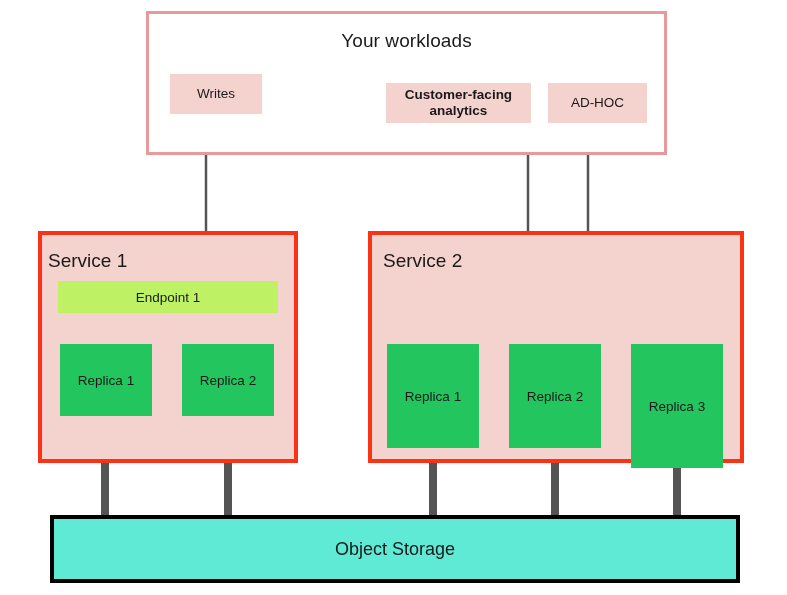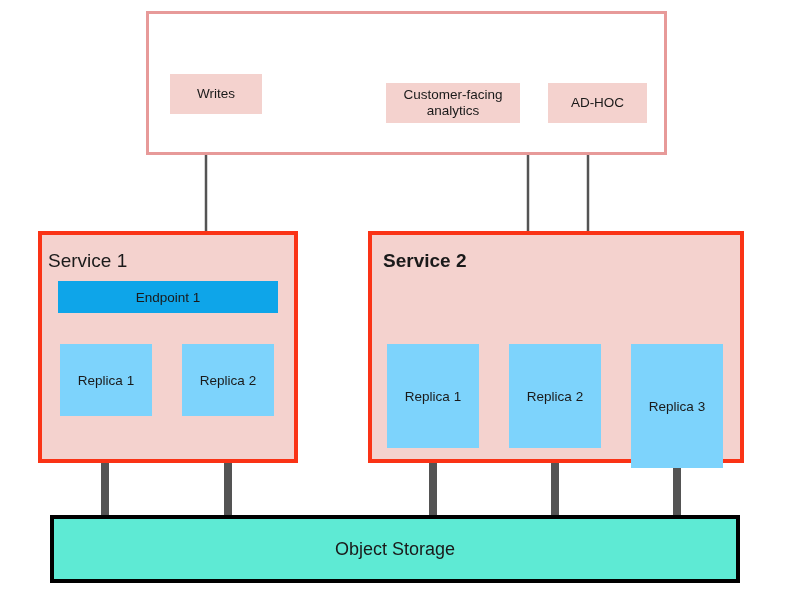--- a/index.html
+++ b/index.html
@@ -39,52 +39,52 @@
     background: #F4D2CE;
     color: #1a1a1a;
     font-size: 13.5px;
     display: flex;
     align-items: center;
     justify-content: center;
     text-align: center;
     line-height: 1.22;
   }
   #workload-writes   { left: 170px; top: 74px; width: 92px;  height: 40px; }
-  #workload-cfa      { left: 386px; top: 83px; width: 134px; height: 40px; }
+  #workload-cfa      { left: 386px; top: 83px; width: 145px; height: 40px; font-weight: bold; }
   #workload-adhoc    { left: 548px; top: 83px; width: 99px;  height: 40px; }
 
   
   .service-box {
     border: 4px solid #FA3316;
     background: #F4D2CE;
   }
   #service1-box { left: 38px;  top: 231px; width: 260px; height: 232px; }
   #service2-box { left: 368px; top: 231px; width: 376px; height: 232px; }
   .service-title {
     font-size: 19px;
     color: #1a1a1a;
   }
   #service1-title { left: 48px;  top: 250px; }
-  #service2-title { left: 383px; top: 250px; font-weight: bold; }
+  #service2-title { left: 383px; top: 250px; }
 
   
   .endpoint-box {
-    background: #0ea5e9;
+    background: #bef264;
     color: #1a1a1a;
     font-size: 13.5px;
     display: flex;
     align-items: center;
     justify-content: center;
   }
   #endpoint1-box { left: 58px;  top: 281px; width: 220px; height: 32px; }
   #endpoint2-box { left: 387px; top: 281px; width: 338px; height: 32px; }
 
   
   .replica-box {
-    background: #7dd3fc;
+    background: #22c55e;
     color: #1a1a1a;
     font-size: 13.5px;
     display: flex;
     align-items: center;
     justify-content: center;
   }
   #s1-replica1 { left: 60px;  top: 344px; width: 92px;  height: 72px; }
   #s1-replica2 { left: 182px; top: 344px; width: 92px;  height: 72px; }
   #s2-replica1 { left: 387px; top: 344px; width: 92px;  height: 104px; }
   #s2-replica2 { left: 509px; top: 344px; width: 92px;  height: 104px; }
@@ -134,20 +134,21 @@
     <line x1="677" y1="313" x2="677" y2="346" stroke="#545454" stroke-width="8"></line>
 
     <line x1="105" y1="414" x2="105" y2="518" stroke="#545454" stroke-width="8"></line>
     <line x1="228" y1="414" x2="228" y2="518" stroke="#545454" stroke-width="8"></line>
     <line x1="433" y1="446" x2="433" y2="518" stroke="#545454" stroke-width="8"></line>
     <line x1="555" y1="446" x2="555" y2="518" stroke="#545454" stroke-width="8"></line>
     <line x1="677" y1="446" x2="677" y2="518" stroke="#545454" stroke-width="8"></line>
   </svg>
 
   <div id="workloads-container" class="abs"></div>
+  <div id="workloads-title" class="abs">Your workloads</div>
 
   <div id="workload-writes" class="abs workload-box">Writes</div>
   <div id="workload-cfa" class="abs workload-box">Customer-facing analytics</div>
   <div id="workload-adhoc" class="abs workload-box">AD-HOC</div>
 
   <div id="service1-box" class="abs service-box"></div>
   <div id="service1-title" class="abs service-title">Service 1</div>
   <div id="endpoint1-box" class="abs endpoint-box">Endpoint 1</div>
   <div id="s1-replica1" class="abs replica-box">Replica 1</div>
   <div id="s1-replica2" class="abs replica-box">Replica 2</div>

